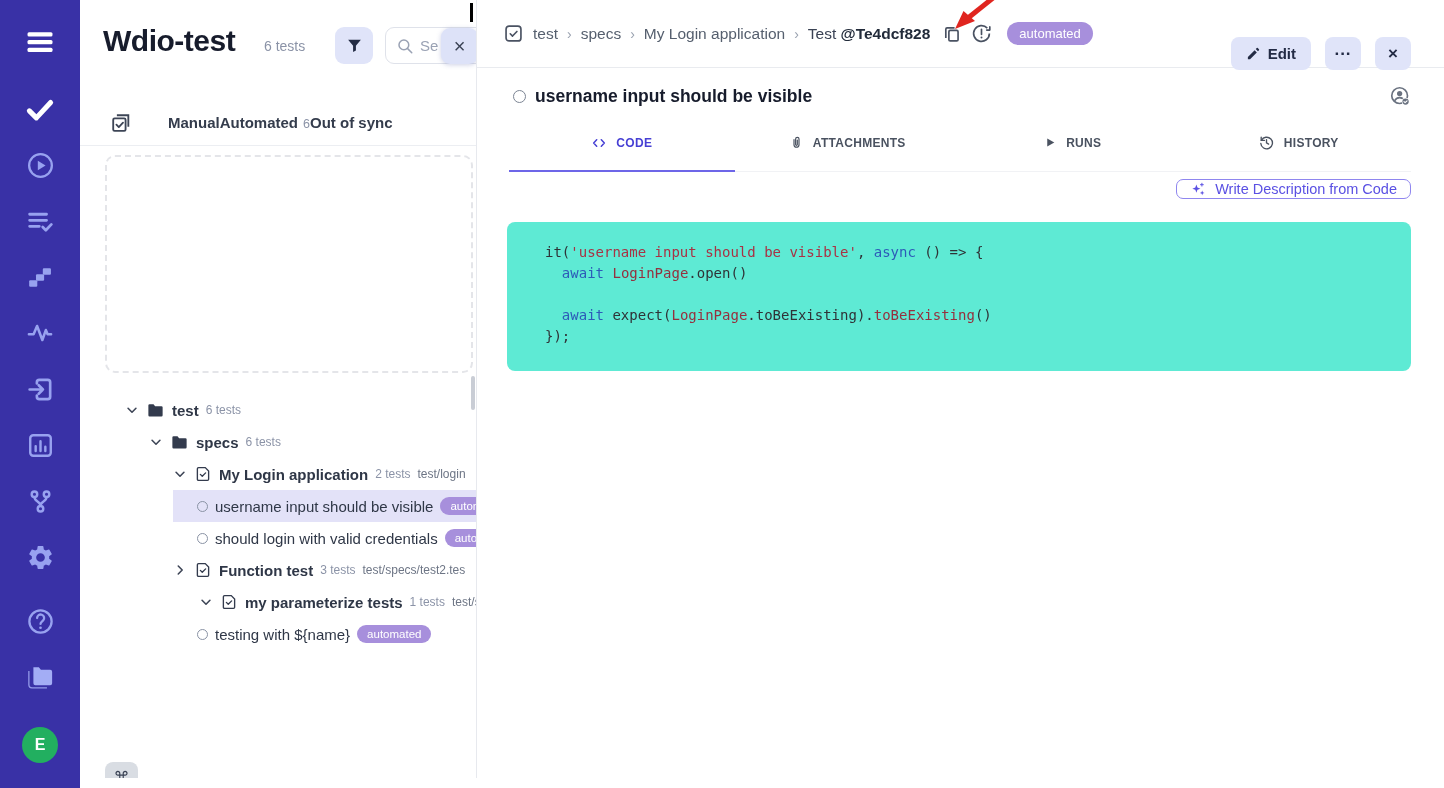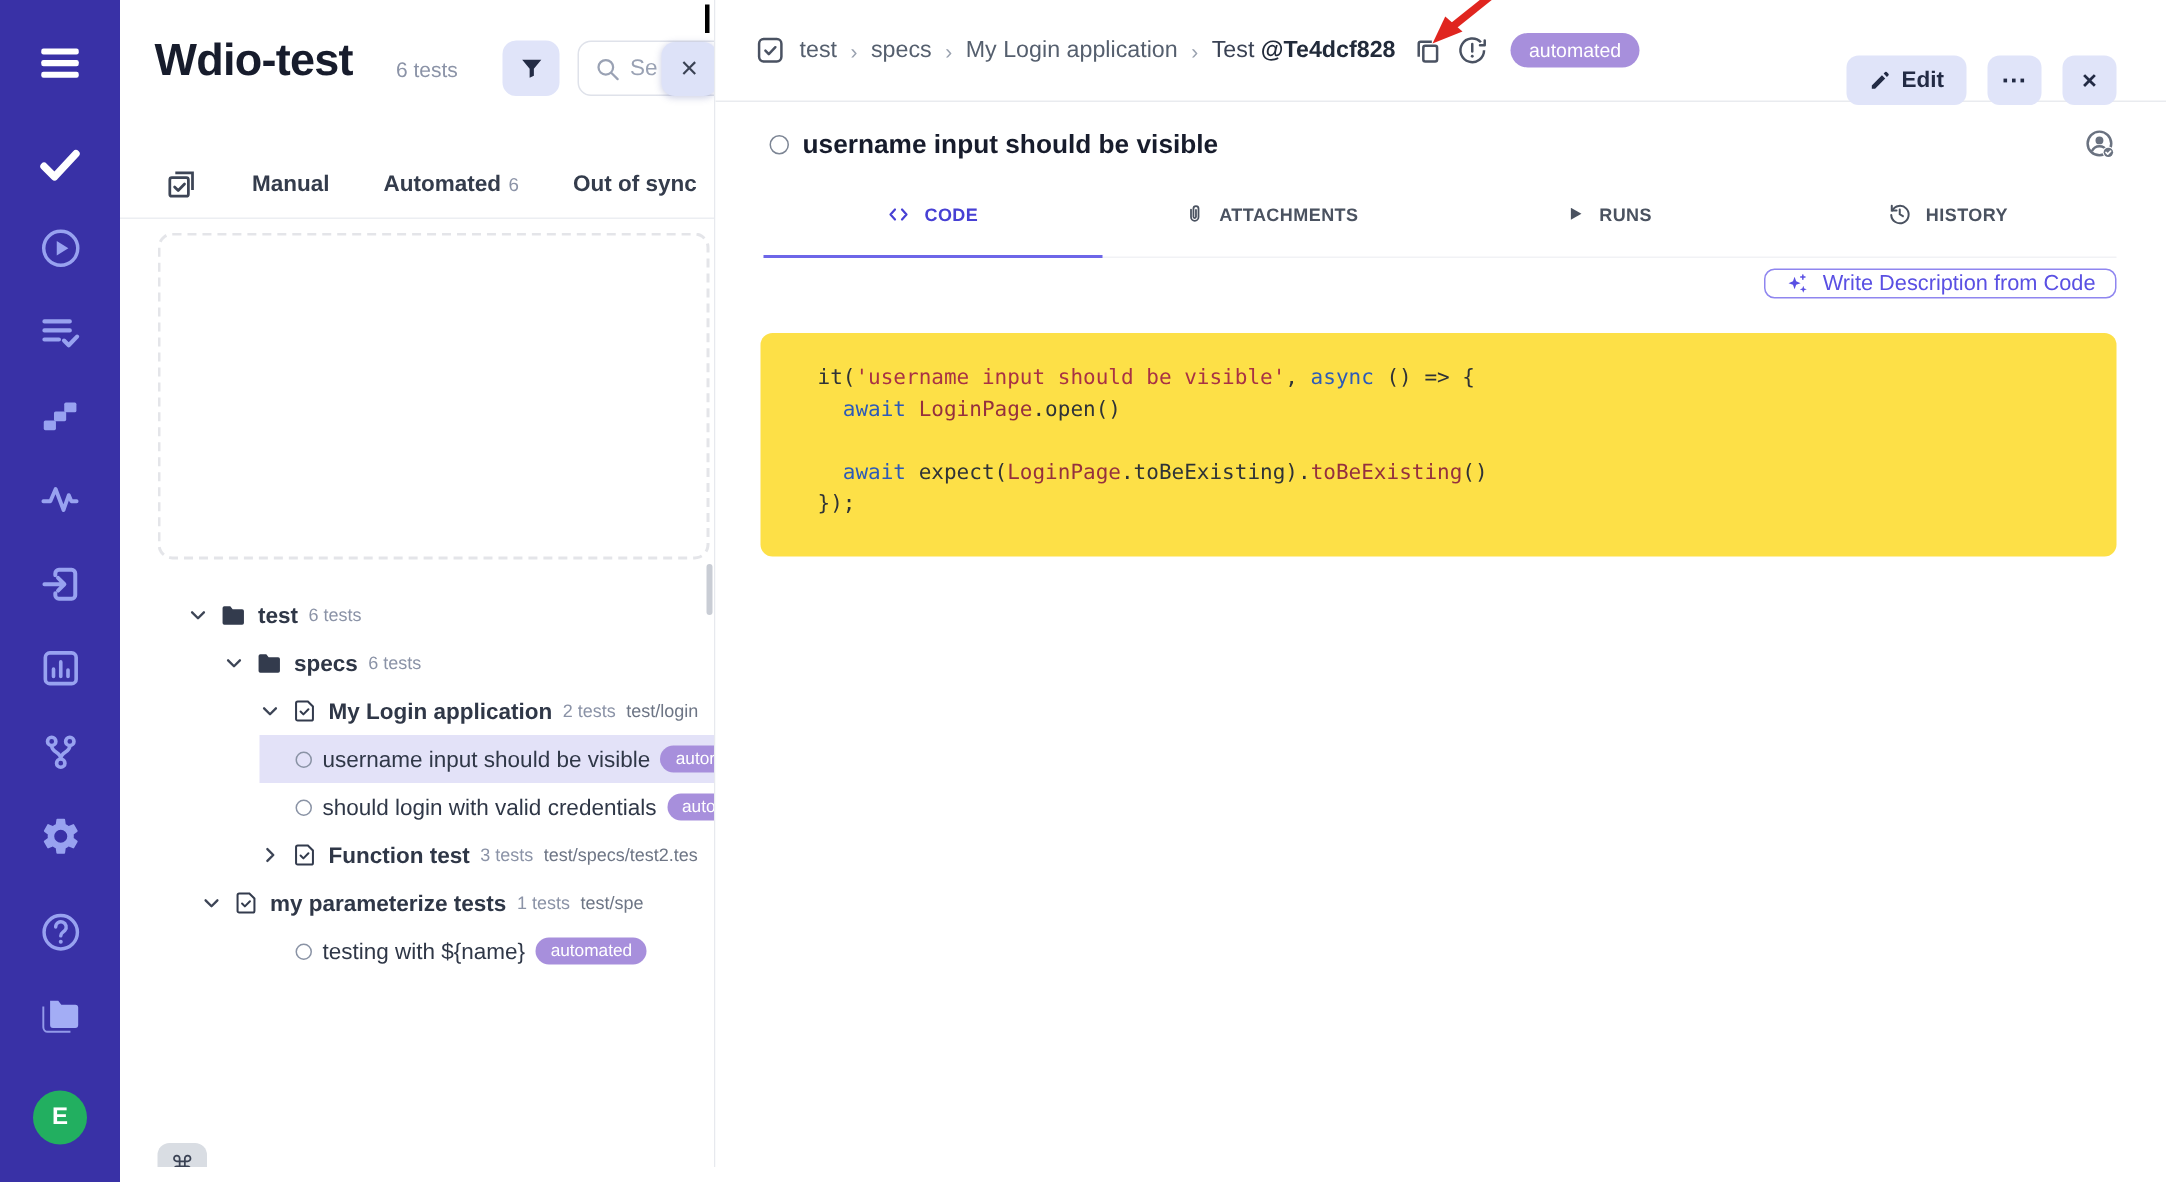--- a/index.html
+++ b/index.html
@@ -54,21 +54,21 @@
   .hbtn { height:33px; background:#e0e4f9; border:none; border-radius:8px; color:#232b45; font-family:inherit; font-size:15px; font-weight:600; display:flex; align-items:center; gap:7px; padding:0 15px; cursor:pointer;margin-top:40px; }
   .hbtn.sq { width:36px; justify-content:center; padding:0; font-size:17px; }
   .m-title-row { position:absolute; left:36px; right:33px; top:86px; display:flex; align-items:center; gap:9px; }
   .m-status { width:13px; height:13px; border:1.8px solid #7c8594; border-radius:50%; flex:none; }
   .m-title { font-size:17.5px; font-weight:700; color:#171c2c; }
   .assignee { margin-left:auto; cursor:pointer; }
   .m-tabs { position:absolute; left:32px; right:33px; top:134px; display:flex; border-bottom:1px solid #f1f2f5; }
   .mtab { flex:1; display:flex; align-items:center; justify-content:center; gap:9px; font-size:12px; font-weight:700; letter-spacing:.3px; color:#4a5260; padding-bottom:19px; border-bottom:2.5px solid transparent; margin-bottom:-1px; cursor:pointer; }
   .mtab.active { color:#4740d4; border-color:#6d66e8; }
   .write-btn { position:absolute; right:33px; top:179px; height:20px; border:1px solid #8f86ef; border-radius:7px; background:#fff; color:#5a50e3; font-family:inherit; font-size:14.5px; display:flex; align-items:center; gap:8px; padding:0 13px; cursor:pointer; }
-  .code-block { position:absolute; left:30px; right:33px; top:222px; height:149px; background:#fde047; border-radius:8px; padding:20px 20px 0 38px; font-family:"DejaVu Sans Mono","Liberation Mono",monospace; font-size:14px; line-height:21px; color:#2f3337; }
+  .code-block { position:absolute; left:30px; right:33px; top:222px; height:149px; background:#5eead4; border-radius:8px; padding:20px 20px 0 38px; font-family:"DejaVu Sans Mono","Liberation Mono",monospace; font-size:14px; line-height:21px; color:#2f3337; }
   .cl { white-space:pre; min-height:21px; }
   .c-string { color:#a83244; }
   .c-keyword { color:#2d5bb8; }
   .c-title { color:#95303e; }
   .caret { position:absolute; left:470px; top:3px; width:2.5px; height:19px; background:#000; }
 </style>
 </head>
 <body>
 
 <nav class="sidebar">
@@ -197,21 +197,21 @@
   <button class="p-close">×</button>
 
   <div class="p-tabs">
     <span>
         <svg viewBox="0 0 24 24" width="22" height="22" fill="none" stroke="#3d4556" stroke-width="2">
           <path d="M7.5 3.5H20v12.5"></path>
           <rect x="3.5" y="7" width="13.5" height="13.5" rx="1.5"></rect>
           <path d="M7 13.8l2.6 2.6 4.6-4.8" stroke-linecap="round" stroke-linejoin="round"></path>
         </svg>
       </span>
-    <span id="panel-tabs" style="display: flex; gap: 36px;">
+    <span id="panel-tabs" style="display: flex; ">
         <button class="ptab">
           <span>Manual</span>
         </button>
         <button class="ptab">
           <span>Automated</span>
           <span class="ptab-count">6</span>
         </button>
         <button class="ptab">
           <span>Out of sync</span>
         </button>
@@ -283,21 +283,21 @@
         <span>
           <svg viewBox="0 0 24 24" width="18" height="18" fill="none" stroke="#333b4d" stroke-width="1.8">
             <path d="M6 3.5h9L19.5 8v11a1.5 1.5 0 01-1.5 1.5H6A1.5 1.5 0 014.5 19V5A1.5 1.5 0 016 3.5z"></path>
             <path d="M8.5 12.5l2.5 2.5 4.5-4.5" stroke-linecap="round" stroke-linejoin="round"></path>
           </svg>
         </span>
         <span class="tree-label">Function test</span>
         <span class="tree-count">3 tests</span>
         <span class="tree-path">test/specs/test2.tes</span>
       </div>
-      <div class="tree-row t-file" style="padding-left: 54px;">
+      <div class="tree-row t-file" style="padding-left: 119px;">
         <span class="chev">
           <svg viewBox="0 0 16 16" width="14" height="14" fill="none" stroke="#3d4556" stroke-width="1.8" stroke-linecap="round" stroke-linejoin="round">
             <path d="M3.5 6l4.5 4.5L12.5 6"></path>
           </svg>
         </span>
         <span>
           <svg viewBox="0 0 24 24" width="18" height="18" fill="none" stroke="#333b4d" stroke-width="1.8">
             <path d="M6 3.5h9L19.5 8v11a1.5 1.5 0 01-1.5 1.5H6A1.5 1.5 0 014.5 19V5A1.5 1.5 0 016 3.5z"></path>
             <path d="M8.5 12.5l2.5 2.5 4.5-4.5" stroke-linecap="round" stroke-linejoin="round"></path>
           </svg>

